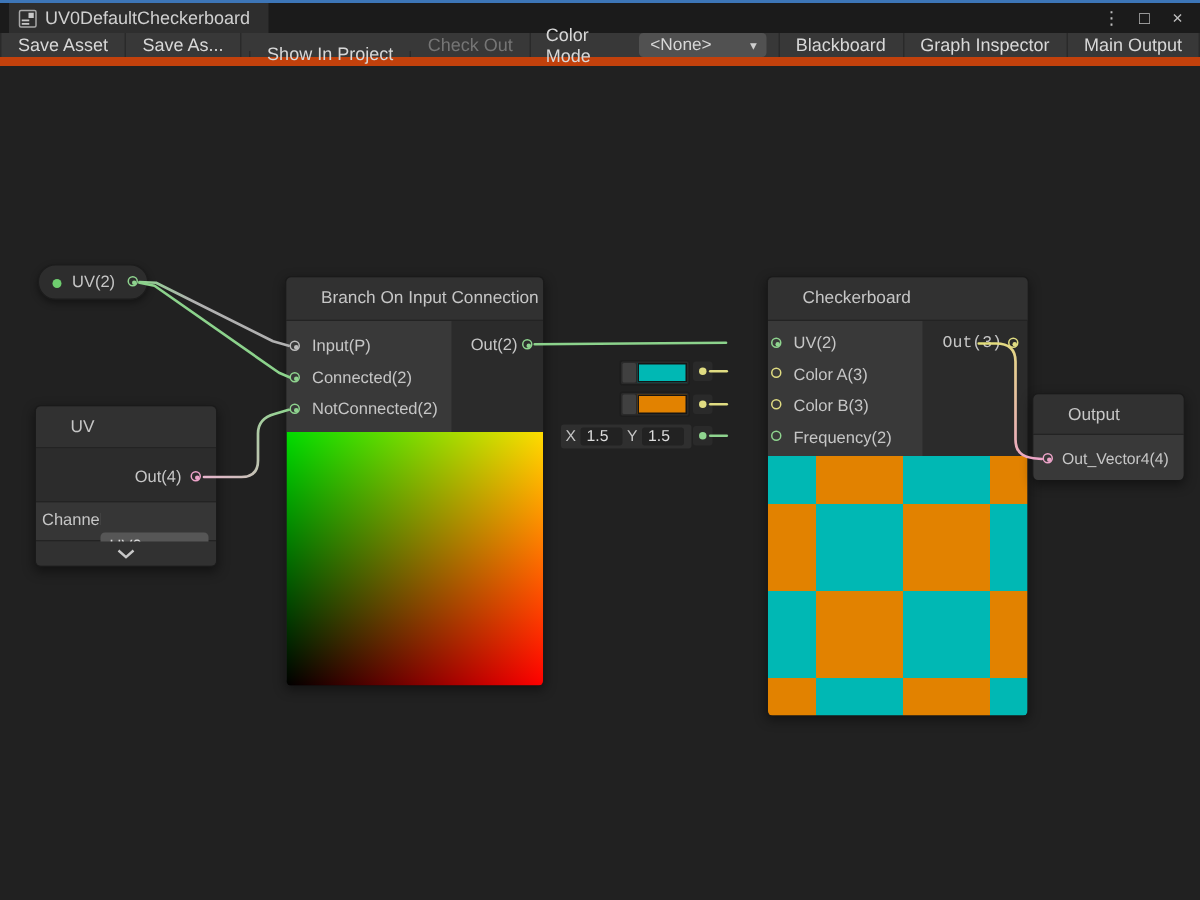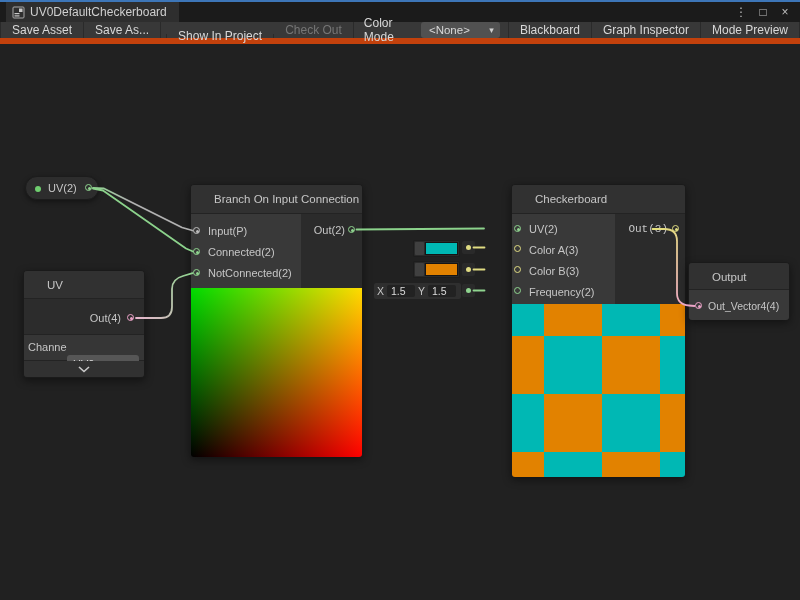--- a/index.html
+++ b/index.html
@@ -141,21 +141,21 @@
     <div class="tb-btn" style="margin-left:5px;border-left:1px solid #2a2a2a;margin-top:12px;">Show In Project</div>
     <div class="tb-btn disabled">Check Out</div>
     <div class="tb-right">
       <span class="cm-label">Color Mode</span>
       <div class="dropdown">
         <span>&lt;None&gt;</span>
         <span class="arrow">▾</span>
       </div>
       <div class="tb-btn">Blackboard</div>
       <div class="tb-btn">Graph Inspector</div>
-      <div class="tb-btn">Mode Preview</div>
+      <div class="tb-btn">Main Output</div>
     </div>
   </div>
 
   <div class="graph">
 
     <div class="pill">
       <span class="prop-dot"></span>
       <span class="pill-label">UV(2)</span>
       <span class="ring connected c-green" style="left:59px; top:7px;"></span>
     </div>

